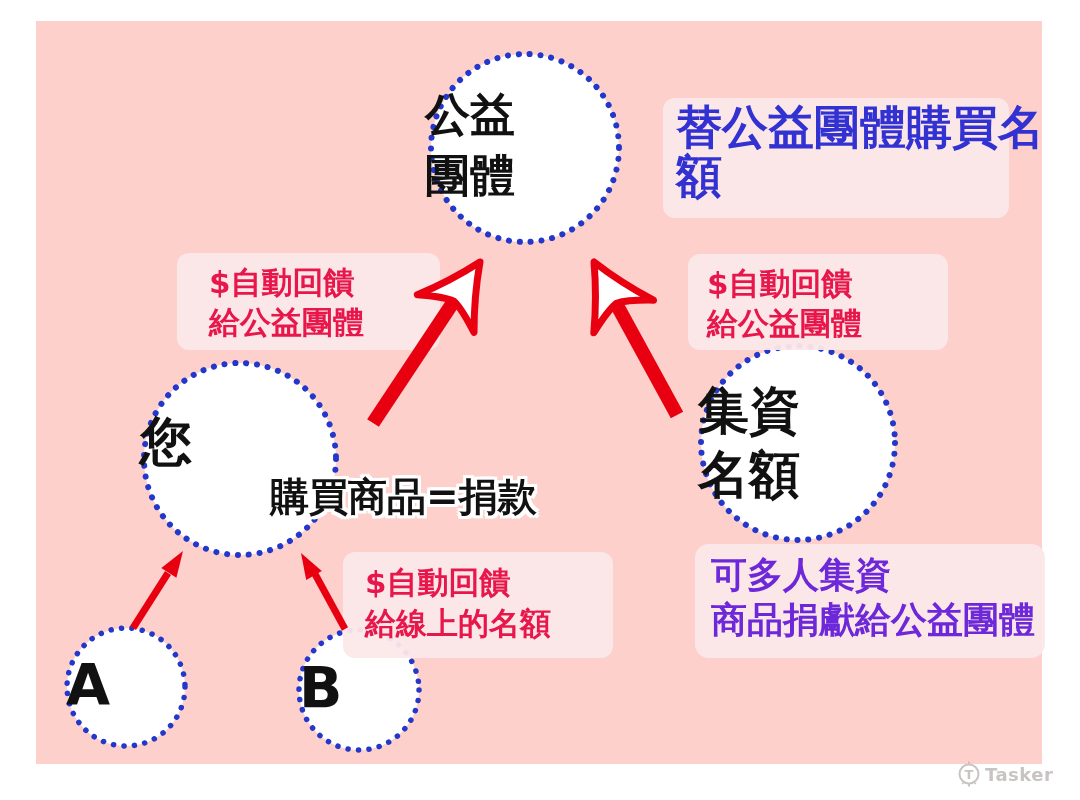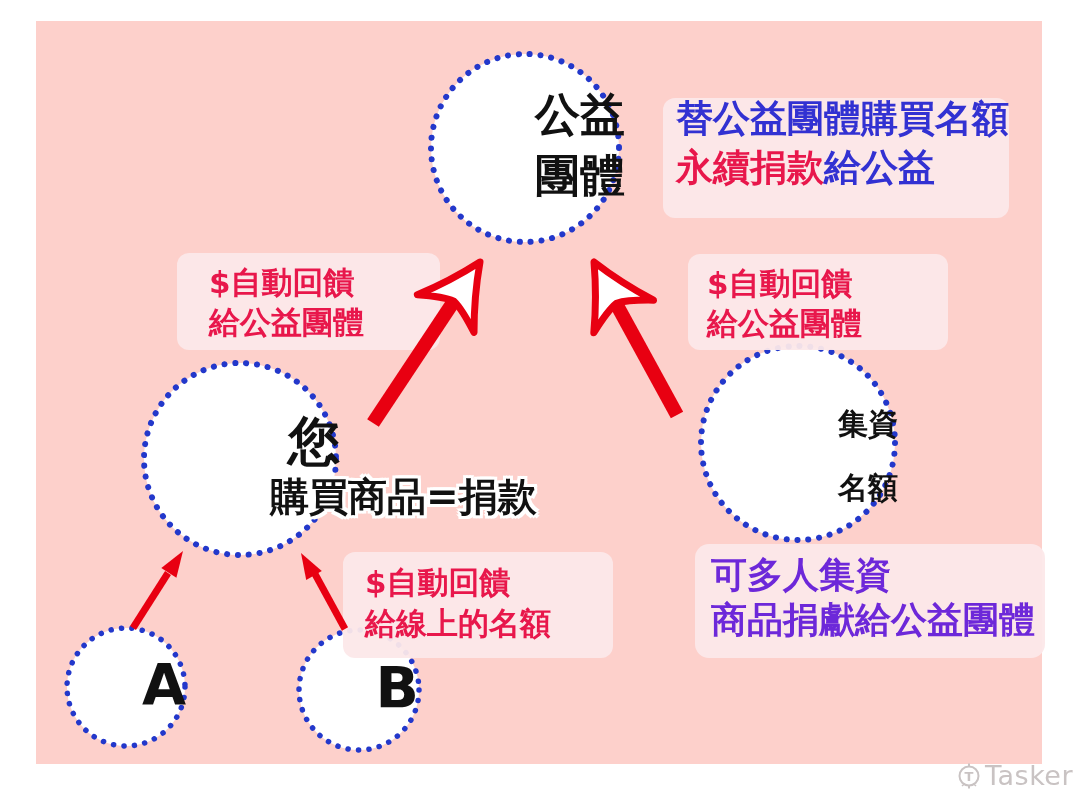--- a/index.html
+++ b/index.html
@@ -13,27 +13,27 @@
     background:#fdd0cb;
   }
   .layer{position:absolute;left:0;top:0;width:1080px;height:800px;pointer-events:none;}
   .box{
     position:absolute;background:rgba(252,232,233,0.95);border-radius:12px;
   }
   .preline{white-space:pre-line;}
   .crimson{color:#e8174b;font-weight:bold;}
   .blue{color:#3231d2;font-weight:bold;}
   .node-label{
-    position:absolute;color:#111111;font-weight:bold;text-align:right;
+    position:absolute;color:#111111;font-weight:bold;text-align:left;
   }
   .callout-text{position:absolute;font-weight:bold;}
 
   
   #purchase-box{left:663px;top:98px;width:346px;height:120px;}
-  #purchase-text{left:676px;top:94px;font-size:37px;line-height:49px;}
+  #purchase-text{left:676px;top:103px;font-size:46px;line-height:49px;}
 
   
   #feedback-left-box{left:177px;top:253px;width:263px;height:97px;}
   #feedback-left-text{left:209px;top:262px;font-size:31px;line-height:40px;}
 
   
   #feedback-right-box{left:688px;top:254px;width:260px;height:96px;}
   #feedback-right-text{left:707px;top:263px;font-size:31px;line-height:40px;}
 
   
@@ -50,30 +50,30 @@
   #buy-note-text{
     left:270px;top:470px;font-size:39px;color:#111111;font-weight:bold;
     text-shadow:
       -3px -3px 0 #ffffff, 3px -3px 0 #ffffff, -3px 3px 0 #ffffff, 3px 3px 0 #ffffff,
       -3px 0 0 #ffffff, 3px 0 0 #ffffff, 0 -3px 0 #ffffff, 0 3px 0 #ffffff;
   }
 
   
   #charity-label{left:425px;top:84px;width:200px;font-size:45px;line-height:61px;}
   #you-label{left:140px;top:413px;width:200px;font-size:52px;line-height:56px;}
-  #crowdfund-label{left:698px;top:392px;width:200px;font-size:30px;line-height:64px;}
+  #crowdfund-label{left:698px;top:379px;width:200px;font-size:51px;line-height:64px;}
   #member-a-label{left:66px;top:654px;width:120px;font-size:57px;line-height:62px;}
   #member-b-label{left:299px;top:657px;width:120px;font-size:57px;line-height:62px;}
 
   
   #watermark{
     position:absolute;left:956px;top:760px;display:flex;align-items:center;gap:3px;
     color:#c9c3c3;
   }
-  #watermark .brand{font-size:27px;font-weight:normal;letter-spacing:0.5px;}
+  #watermark .brand{font-size:18px;font-weight:bold;letter-spacing:0.5px;}
 </style>
 </head>
 <body>
 
 <div class="canvas"></div>
 
 <svg class="layer" viewBox="0 0 1080 800">
   <circle cx="525" cy="148" r="94" fill="#ffffff" stroke="#2338cb" stroke-width="6" stroke-linecap="round" stroke-dasharray="0.1 10.8"></circle>
   <circle cx="240" cy="459" r="96" fill="#ffffff" stroke="#2338cb" stroke-width="6" stroke-linecap="round" stroke-dasharray="0.1 10.8"></circle>
   <circle cx="798" cy="443" r="97" fill="#ffffff" stroke="#2338cb" stroke-width="6" stroke-linecap="round" stroke-dasharray="0.1 10.8"></circle>
@@ -105,21 +105,20 @@
   </g>
 
   <g>
     <line x1="345" y1="629" x2="315" y2="574" stroke="#e80011" stroke-width="7"></line>
     <polygon points="301,553 321.8,571 306.2,580" fill="#e80011"></polygon>
   </g>
 </svg>
 
 <div class="callout-text" id="purchase-text">
   <div class="blue">替公益團體購買名額</div>
-  <div><span class="crimson">永續捐款</span><span class="blue">給公益</span></div>
 </div>
 
 <div class="callout-text crimson preline" id="feedback-left-text">$自動回饋
 給公益團體</div>
 
 <div class="callout-text crimson preline" id="feedback-right-text">$自動回饋
 給公益團體</div>
 
 <div class="callout-text crimson preline" id="feedback-online-text">$自動回饋
 給線上的名額</div>

